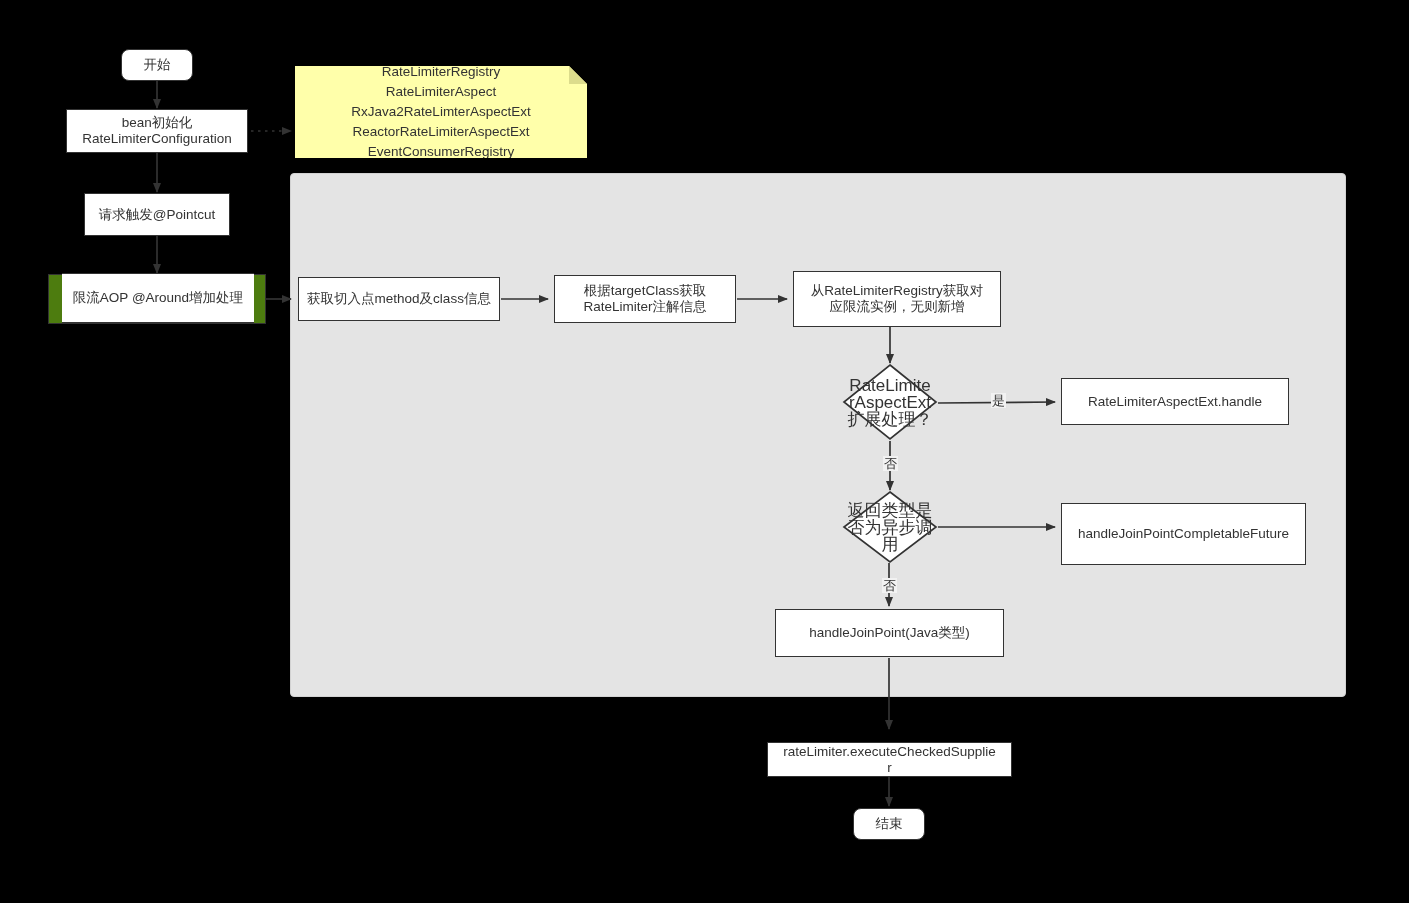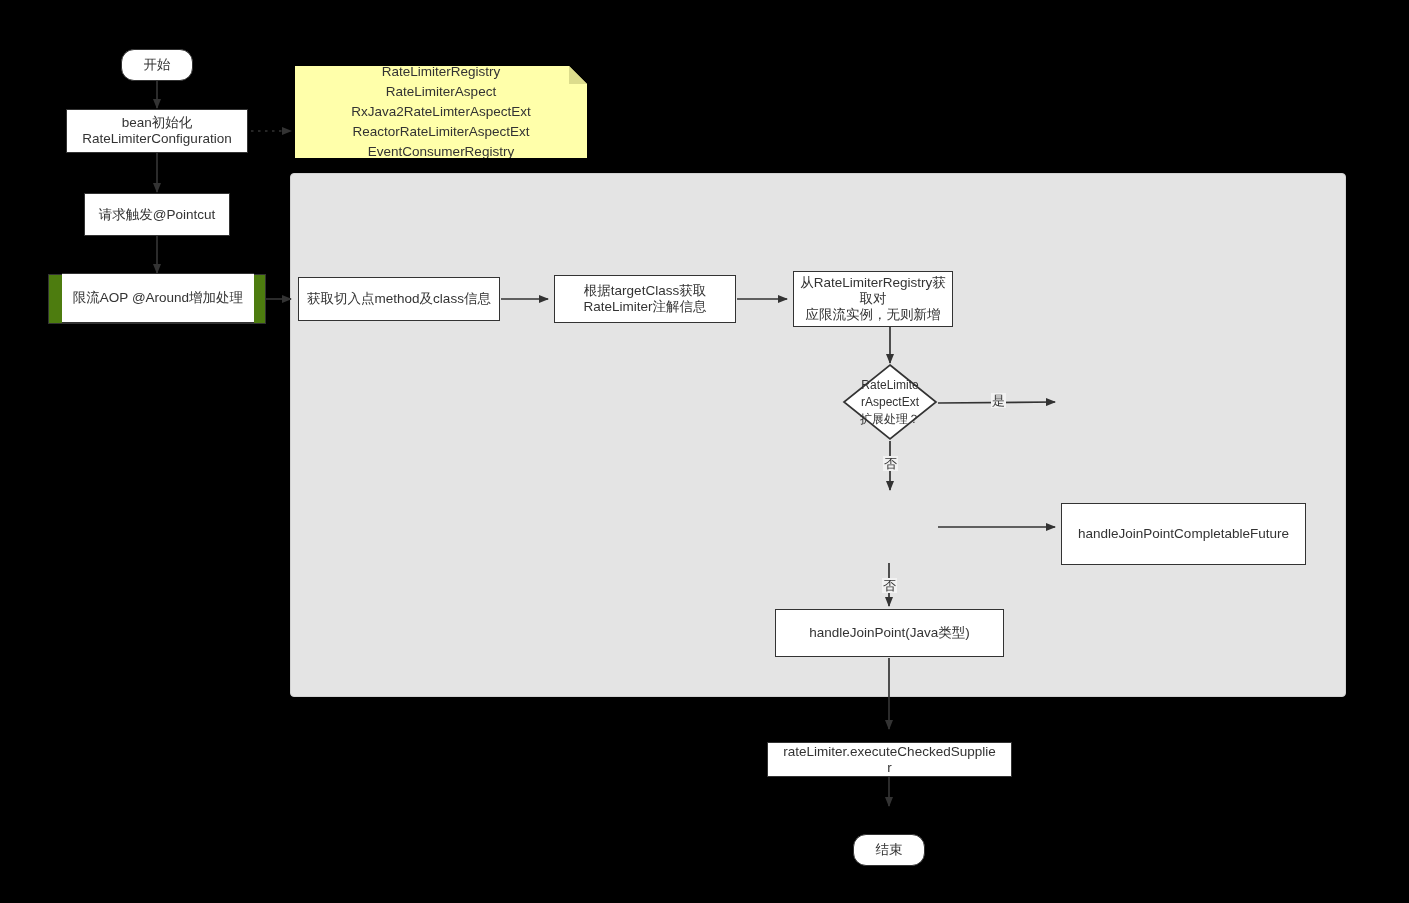--- a/index.html
+++ b/index.html
@@ -33,21 +33,21 @@
     justify-content: center;
     text-align: center;
     color: #333333;
     font-size: 13.5px;
     line-height: 16px;
     background: #ffffff;
     border: 1.6px solid #333333;
     white-space: pre-line;
   }
   .node.terminator {
-    border-radius: 13px;
+    border-radius: 8px;
   }
   .node.subroutine {
     border-left: none;
     border-right: none;
   }
   .subwrap {
     position: absolute;
     box-sizing: border-box;
     border: 1.6px solid #333333;
     background: #4d7c0f;
@@ -90,21 +90,21 @@
     top: 0;
   }
   .diamond-label {
     position: absolute;
     left: 50%;
     top: 50%;
     transform: translate(-50%, -50%);
     width: 86px;
     text-align: center;
     color: #333333;
-    font-size: 12px;
+    font-size: 17px;
     line-height: 17px;
     white-space: pre-line;
     pointer-events: none;
   }
   .edge-label {
     position: absolute;
     color: #333333;
     font-size: 13px;
     line-height: 15px;
     background: #f4f4f4;
@@ -176,40 +176,49 @@
 RxJava2RateLimterAspectExt
 ReactorRateLimiterAspectExt
 EventConsumerRegistry</div>
   <div class="note-fold" style="left:569px; top:66px;"></div>
 
   <div class="node" style="left:298px; top:277px; width:202px; height:44px;">获取切入点method及class信息</div>
 
   <div class="node" style="left:554px; top:275px; width:182px; height:48px;">根据targetClass获取
 RateLimiter注解信息</div>
 
-  <div class="node" style="left:793px; top:271px; width:160px; height:56px;">从RateLimiterRegistry获取对
+  <div class="node" style="left:793px; top:271px; width:208px; height:56px;">从RateLimiterRegistry获取对
 应限流实例，无则新增</div>
 
   <div class="diamond-wrap" style="left:842px; top:363px; width:96px; height:78px;">
     <svg class="diamond-shape" width="96" height="78" viewBox="0 0 96 78">
       <polygon points="48,2 94,39 48,76 2,39" fill="#ffffff" stroke="#333333" stroke-width="1.7"></polygon>
     </svg>
     <div class="diamond-label">RateLimite
 rAspectExt
 扩展处理？</div>
   </div>
 
+  <div class="diamond-wrap" style="left:842px; top:490px; width:96px; height:74px;">
+    <svg class="diamond-shape" width="96" height="74" viewBox="0 0 96 74">
+      <polygon points="48,2 94,37 48,72 2,37" fill="#ffffff" stroke="#333333" stroke-width="1.7"></polygon>
+    </svg>
+    <div class="diamond-label">返回类型是
+否为异步调
+用</div>
+  </div>
 
   <div class="edge-label on-gray" style="left:991px; top:393px;">是</div>
   <div class="edge-label on-gray" style="left:883px; top:456px;">否</div>
   <div class="edge-label on-gray" style="left:882px; top:578px;">否</div>
 
+  <div class="node" style="left:1061px; top:378px; width:228px; height:47px;">RateLimiterAspectExt.handle</div>
 
   <div class="node" style="left:1061px; top:503px; width:245px; height:62px;">handleJoinPointCompletableFuture</div>
 
   <div class="node" style="left:775px; top:609px; width:229px; height:48px;">handleJoinPoint(Java类型)</div>
 
   <div class="node" style="left:767px; top:742px; width:245px; height:35px;">rateLimiter.executeCheckedSupplie
 r</div>
 
-  <div class="node terminator" style="left:853px; top:808px; width:72px; height:32px;margin-top:26px;">结束</div>
+  <div class="node terminator" style="left:853px; top:808px; width:72px; height:32px;">结束</div>
 
 </div>
 
 </body></html>

